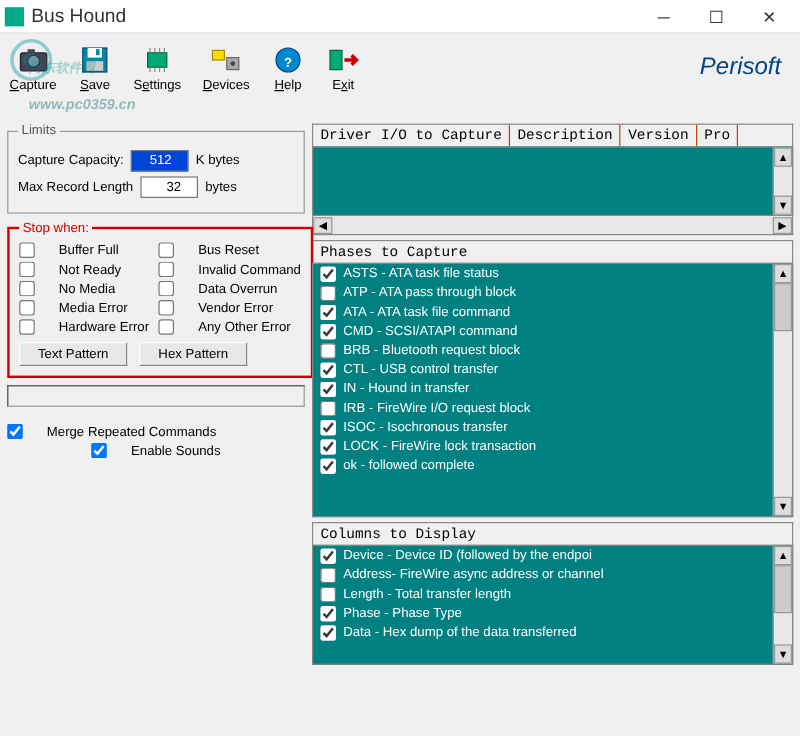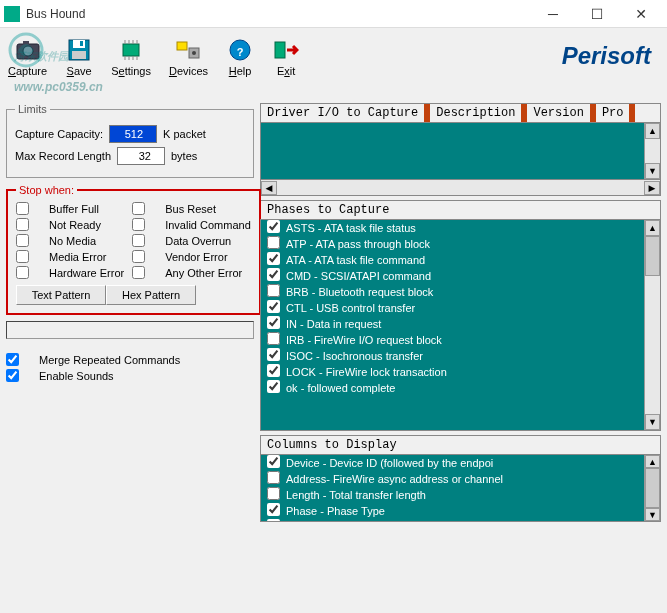--- a/index.html
+++ b/index.html
@@ -1,72 +1,72 @@
 <!DOCTYPE html>
 <html><head>
 <meta charset="utf-8">
 <style>
 * { box-sizing: border-box; margin: 0; padding: 0; font-family: "MS Sans Serif", Arial, sans-serif; font-size: 11px; }
 body { background: #f0f0f0; width: 667px; height: 613px; overflow: hidden; position: relative; }
 
 .titlebar { height: 28px; background: #fff; display: flex; align-items: center; padding: 0 4px; border-bottom: 1px solid #ddd; }
 .titlebar .icon { width: 16px; height: 16px; background: #0a8; margin-right: 6px; display:inline-block; }
-.titlebar .title { flex: 1; color: #333; font-size: 12px; }
+.titlebar .title { flex: 1; color: #333; font-size: 16px; }
 .titlebar .winbtn { width: 44px; height: 28px; display: flex; align-items: center; justify-content: center; color: #333; font-size: 14px; }
 
-.watermark { position: absolute; top: 28px; left: 2px; font-size: 26px; font-weight: bold; color: rgba(0,128,128,0.3); font-style: italic; z-index: 100; pointer-events: none; padding: 8px 12px; }
+.watermark { position: absolute; top: 28px; left: 12px; font-size: 26px; font-weight: bold; color: rgba(0,128,128,0.3); font-style: italic; z-index: 100; pointer-events: none; padding: 8px 12px; }
 .watermark-logo { position:absolute; top:30px; left:6px; width:40px; height:40px; z-index:99; pointer-events:none; }
 
 .toolbar { height: 56px; background: #f0f0f0; display: flex; align-items: center; padding: 2px 8px; gap: 18px; position: relative; }
 .tool { display: flex; flex-direction: column; align-items: center; gap: 1px; cursor: pointer; }
 .tool .ticon { width: 28px; height: 28px; display:flex; align-items:center; justify-content:center; }
 .tool .tlabel { font-size: 11px; color: #000; }
 .tool .tlabel .u { text-decoration: underline; }
-.brand { margin-left: auto; font-size: 24px; font-weight: bold; color: #004488; font-style: italic; padding-right: 8px; }
+.brand { margin-left: auto; font-size: 20px; font-weight: normal; color: #004488; font-style: italic; padding-right: 8px; }
 
 .main { display: flex; height: calc(613px - 28px - 56px); margin-top: 13px; }
 .left { width: 260px; padding: 6px; display: flex; flex-direction: column; gap: 6px; }
 .right { flex: 1; padding: 6px 6px 6px 0; display: flex; flex-direction: column; gap: 4px; }
 
 fieldset { border: 1px solid #999; padding: 6px 8px 8px; position: relative; }
 legend { color: #555; font-size: 11px; padding: 0 3px; }
 
 .row { display: flex; align-items: center; gap: 6px; margin: 4px 0; }
 .row label { flex: 0 0 auto; }
 input[type=text].num { width: 48px; text-align: right; border: 1px solid #777; padding: 2px 13px; background: #fff; }
 input[type=text].sel { background: #0046d5; color: #fff; }
 
 .stopwhen { border: 2px solid #cc0000; }
 .stopwhen legend { color: #cc0000; }
 .checkgrid { display: grid; grid-template-columns: 1fr 1fr; gap: 3px 8px; }
 .chk { display: flex; align-items: center; gap: 20px; white-space: nowrap; }
 .chk input { width: 13px; height: 13px; }
 
-.btnrow { display: flex; margin-top: 6px; }
+.btnrow { display: flex; gap: 10px; margin-top: 6px; }
 button.win { background: #e8e8e8; border: 1px solid #888; border-top-color: #fff; border-left-color: #fff; padding: 3px 10px; font-size: 11px; cursor: pointer; min-width: 90px; }
 
 .status { border: 1px inset #999; height: 18px; background: #f0f0f0; }
 
 .panelhead { background: #f0f0f0; border: 1px solid #888; border-bottom: none; display: flex; }
-.panelhead .ph { border-right: 6px solid #c2410c; padding: 2px 6px; font-family: "Courier New", monospace; font-size: 12px; white-space: nowrap; }
+.panelhead .ph { border-right: 1px solid #c2410c; padding: 2px 6px; font-family: "Courier New", monospace; font-size: 12px; white-space: nowrap; }
 .panelbody { background: #008080; border: 1px solid #888; overflow: hidden; position: relative; }
 .panelbody.short { height: 58px; }
-.panelbody .item { display: flex; gap: 6px; padding: 0 6px; color: #fff; font-family: "Courier New", monospace; font-size: 13px; line-height: 16px; white-space: nowrap; }
+.panelbody .item { display: flex; align-items: center; gap: 6px; padding: 0 6px; color: #fff; font-family: "Courier New", monospace; font-size: 13px; line-height: 16px; white-space: nowrap; }
 .panelbody .item input { width: 13px; height: 13px; accent-color: #fff; }
 .scrollh { height: 16px; background: #e8e8e8; border: 1px solid #888; border-top: none; display: flex; align-items: center; }
 .scrollh .arrow { width: 16px; height: 14px; background: #ddd; border: 1px solid #999; display:flex; align-items:center; justify-content:center; font-size:9px; }
 .scrollh .track { flex:1; }
 .scrollv { position:absolute; right:0; top:0; bottom:0; width:16px; background:#e8e8e8; border-left:1px solid #999; display:flex; flex-direction:column; }
 .scrollv .arrow { height:16px; background:#ddd; border:1px solid #999; display:flex; align-items:center; justify-content:center; font-size:9px; }
 .scrollv .thumb { background:#ccc; border:1px solid #999; flex:0 0 40px; }
 .scrollv .track { flex:1; }
 
 .grouplabel { background: #f0f0f0; border: 1px solid #888; border-bottom: none; padding: 2px 6px; font-family: "Courier New", monospace; font-size: 12px; }
 .phaselist { height: 212px; position:relative; }
-.collist { height: 68px; position:relative; }
+.collist { height: 100px; position:relative; }
 </style>
 </head>
 <body>
 
 <div class="titlebar">
   <span class="icon"></span>
   <span class="title">Bus Hound</span>
   <div class="winbtn">─</div>
   <div class="winbtn">☐</div>
   <div class="winbtn">✕</div>
@@ -150,21 +150,21 @@
   <div class="brand">Perisoft</div>
 </div>
 
 <div class="main">
   <div class="left">
     <fieldset>
       <legend>Limits</legend>
       <div class="row">
         <label>Capture Capacity:</label>
         <input type="text" class="num sel" value="512" style="">
-        <span>K packet</span>
+        <span>K bytes</span>
       </div>
       <div class="row">
         <label>Max Record Length</label>
         <input type="text" class="num" value="32" style="">
         <span>bytes</span>
       </div>
     </fieldset>
 
     <fieldset class="stopwhen">
       <legend>Stop when:</legend>
@@ -216,21 +216,21 @@
       </div>
     </fieldset>
 
     <div class="status"></div>
 
     <div style="margin-top:8px;">
       <div class="chk">
         <input type="checkbox" checked="" style="">
         <label>Merge Repeated Commands</label>
       </div>
-      <div class="chk" style="margin-top:3px;">
+      <div class="chk" style="margin-top:3px;justify-content:center;">
         <input type="checkbox" checked="" style="">
         <label>Enable Sounds</label>
       </div>
     </div>
   </div>
 
   <div class="right">
     <div>
       <div class="panelhead" id="driver-headers">
           <div class="ph">Driver I/O to Capture</div>
@@ -274,21 +274,21 @@
           <div class="item">
             <input type="checkbox" style="">
             <span>BRB  - Bluetooth request block</span>
           </div>
           <div class="item">
             <input type="checkbox" checked="" style="">
             <span>CTL  - USB control transfer</span>
           </div>
           <div class="item">
             <input type="checkbox" checked="" style="">
-            <span>IN   - Data in request</span>
+            <span>IN   - Hound in transfer</span>
           </div>
           <div class="item">
             <input type="checkbox" style="">
             <span>IRB  - FireWire I/O request block</span>
           </div>
           <div class="item">
             <input type="checkbox" checked="" style="">
             <span>ISOC - Isochronous transfer</span>
           </div>
           <div class="item">

